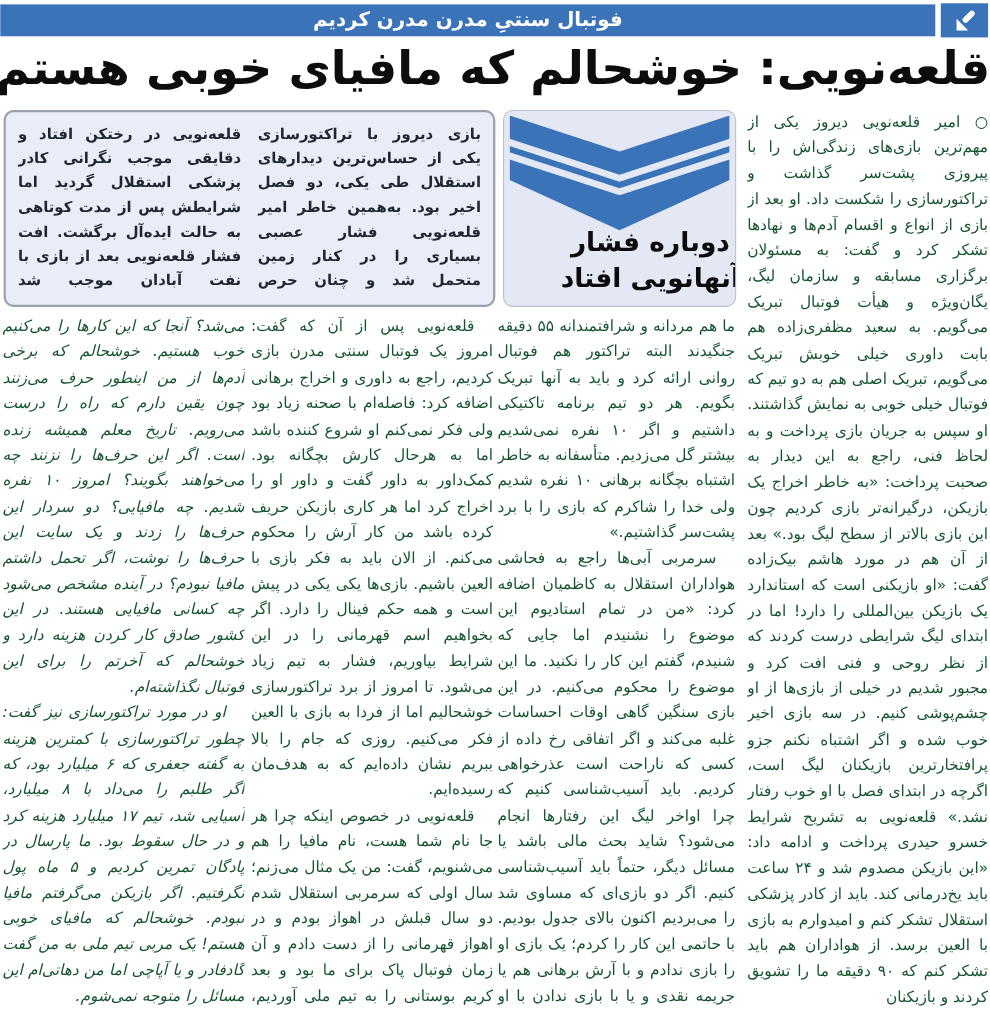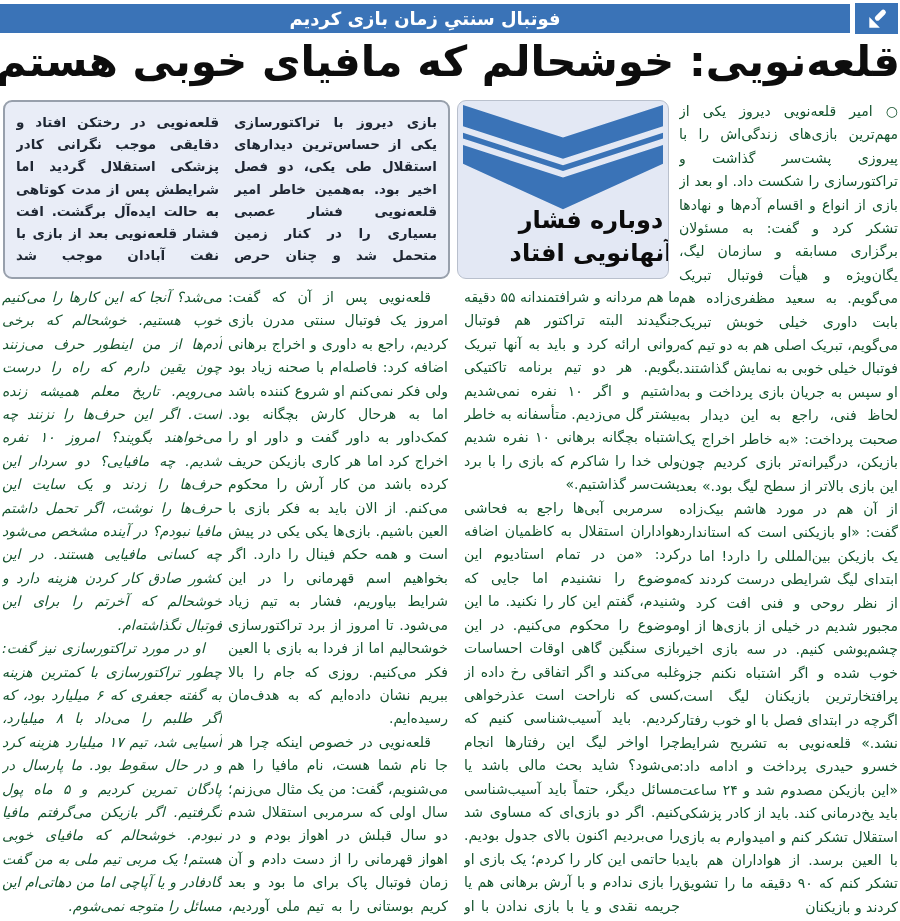--- a/index.html
+++ b/index.html
@@ -51,29 +51,29 @@
     text-align:center;font-weight:bold;font-size:24px;line-height:33px;color:#0c0c0c;padding-left:28px;
   }
   
   .col{
     position:absolute;font-size:14px;line-height:23.4px;
     text-align:justify;color:#14532d;overflow:hidden;
   }
   .col p{margin:0;}
   .col p.indent{text-indent:17px;}
   .col1{top:100px;right:2px;width:219px;height:818px;}
-  .col2{top:286px;right:220px;width:216px;height:633px;}
+  .col2{top:286px;right:232px;width:216px;height:633px;}
   .col3{top:286px;right:452px;width:220px;height:633px;}
   .col4{top:286px;right:678px;width:220px;height:633px;font-style:italic;}
 </style>
 </head>
 <body>
 
 <div class="topbar">
-  <span class="kicker">فوتبال سنتیِ زمان بازی کردیم</span>
+  <span class="kicker">فوتبال سنتیِ مدرن مدرن کردیم</span>
 </div>
 
 <div class="logo">
   <svg viewBox="0 0 100 100" aria-hidden="true">
     <path d="M76,22 L52,46" stroke="#ffffff" stroke-width="22" stroke-linecap="round" fill="none"></path>
     <polygon points="18,42 18,86 62,86" fill="#ffffff"></polygon>
   </svg>
 </div>
 
 <h1 class="headline">قلعه‌نویی: خوشحالم که مافیای خوبی هستم!</h1>

